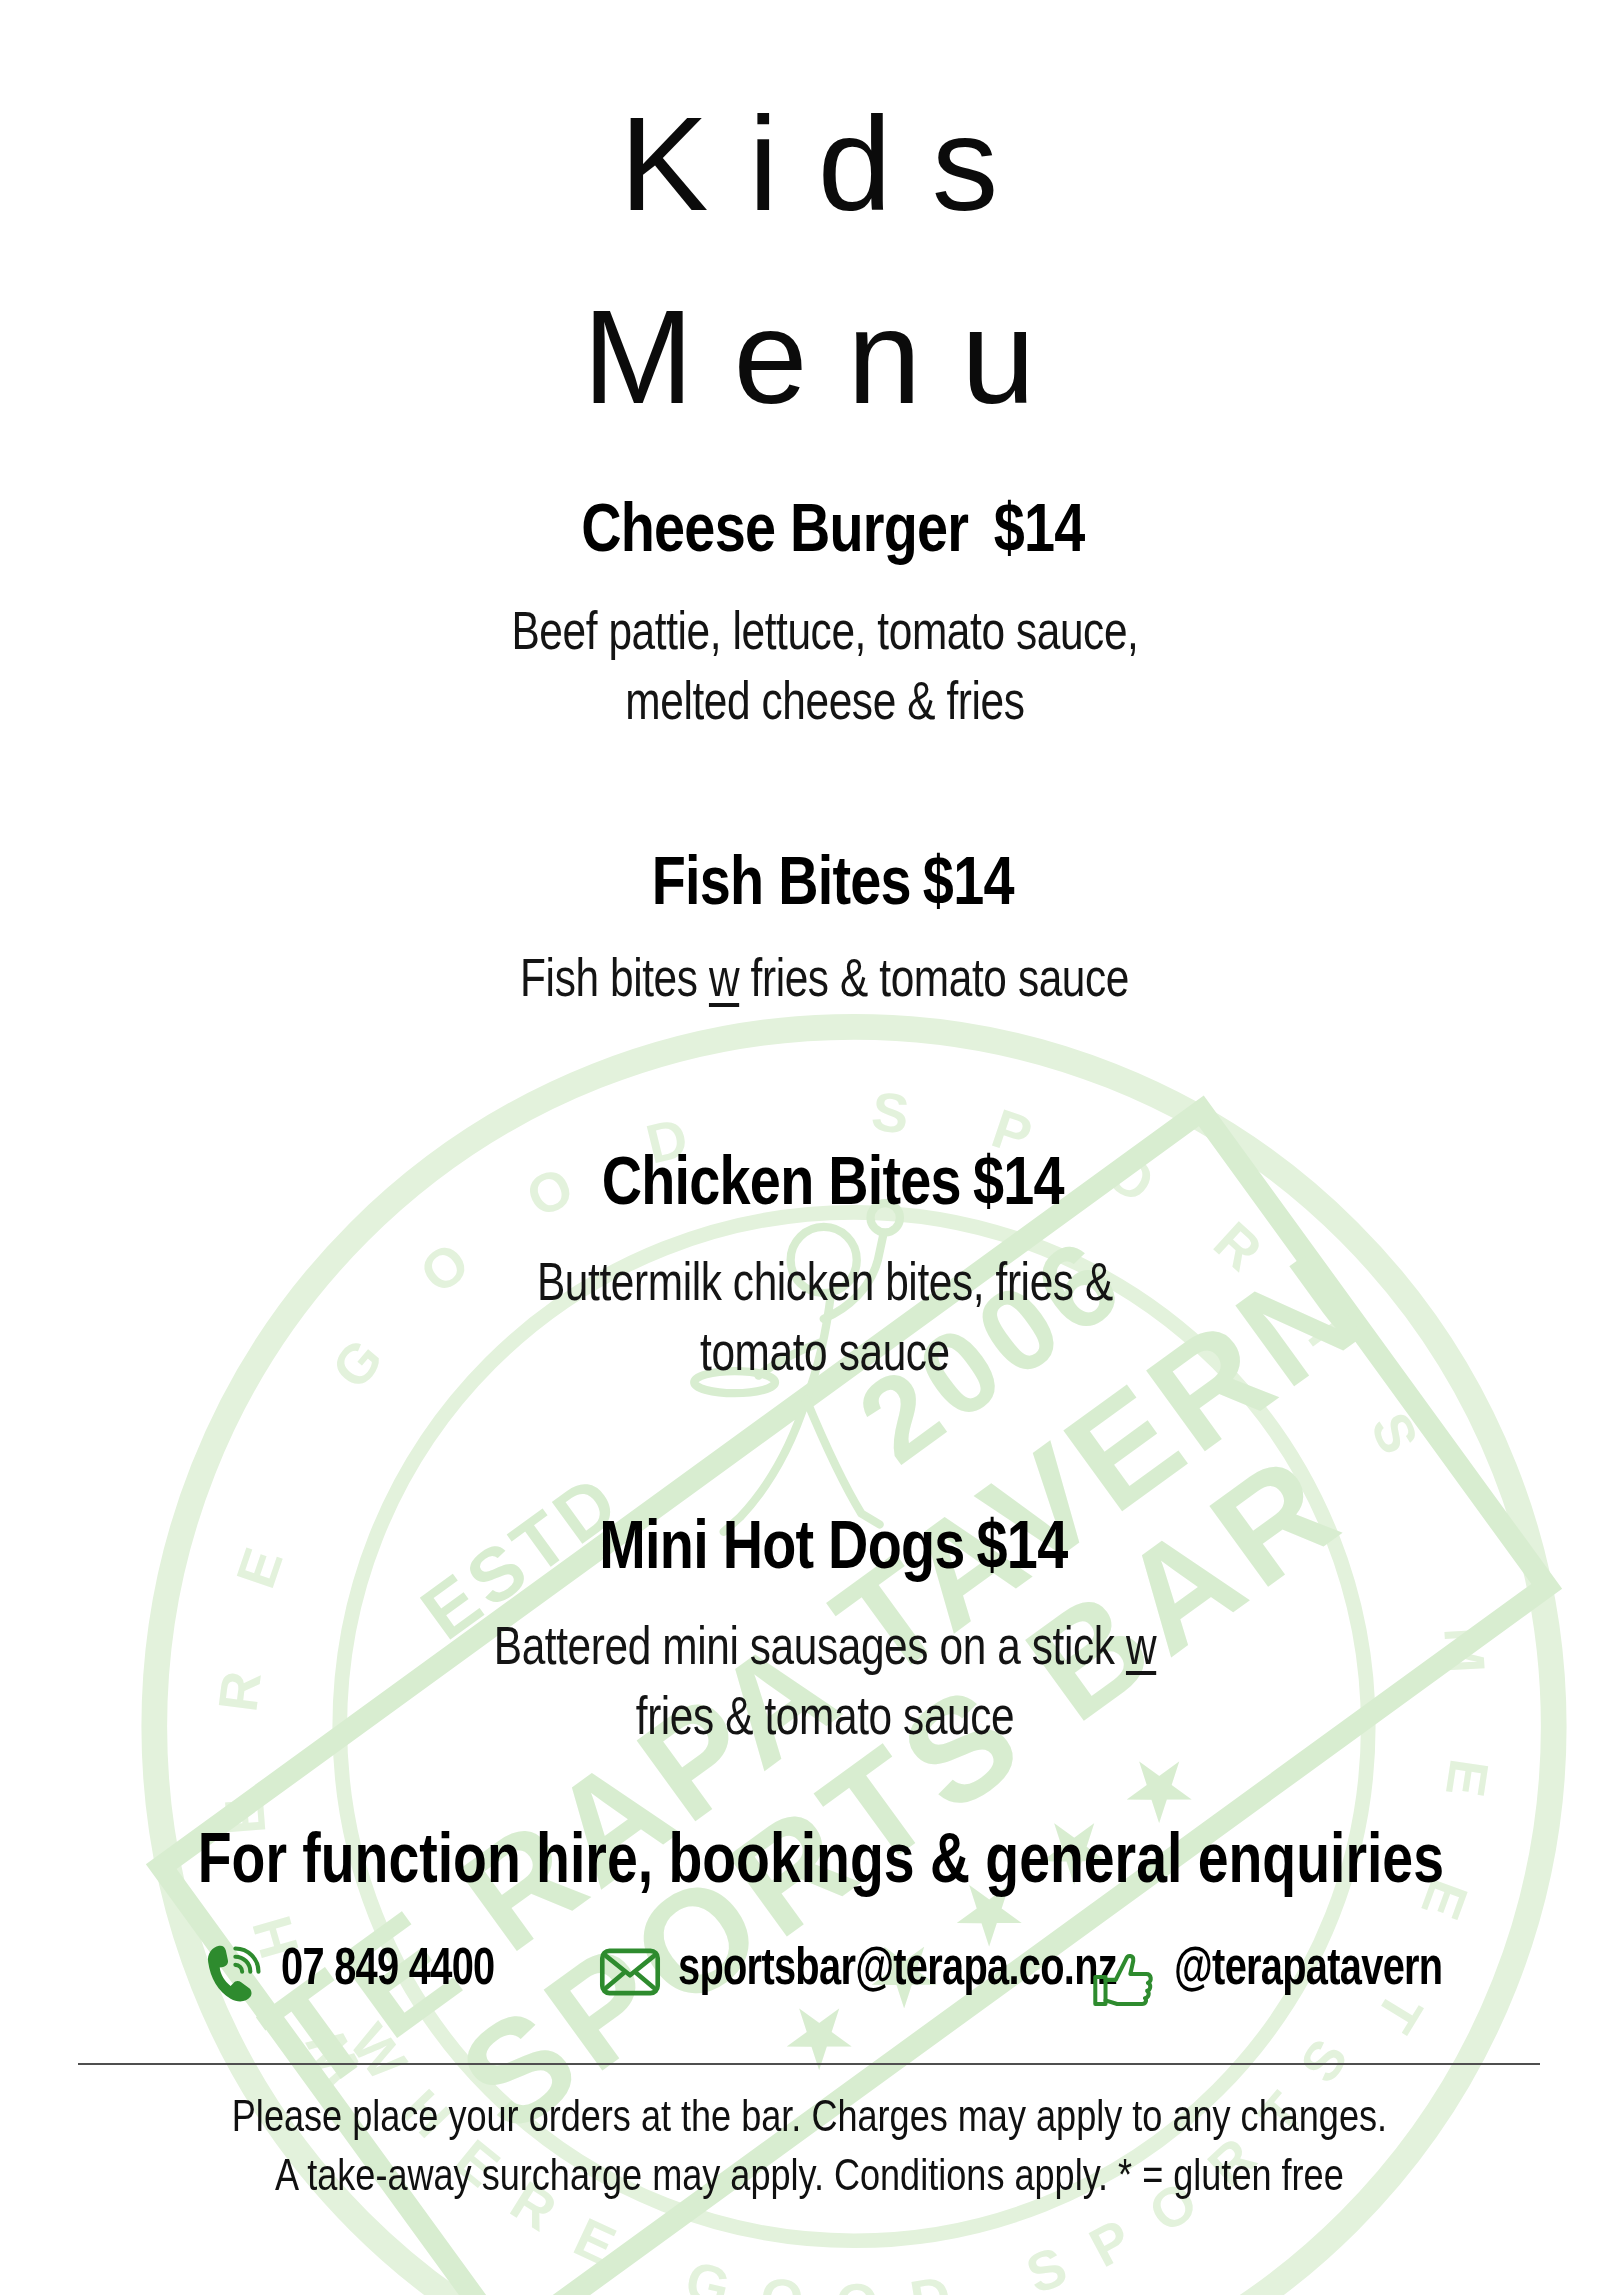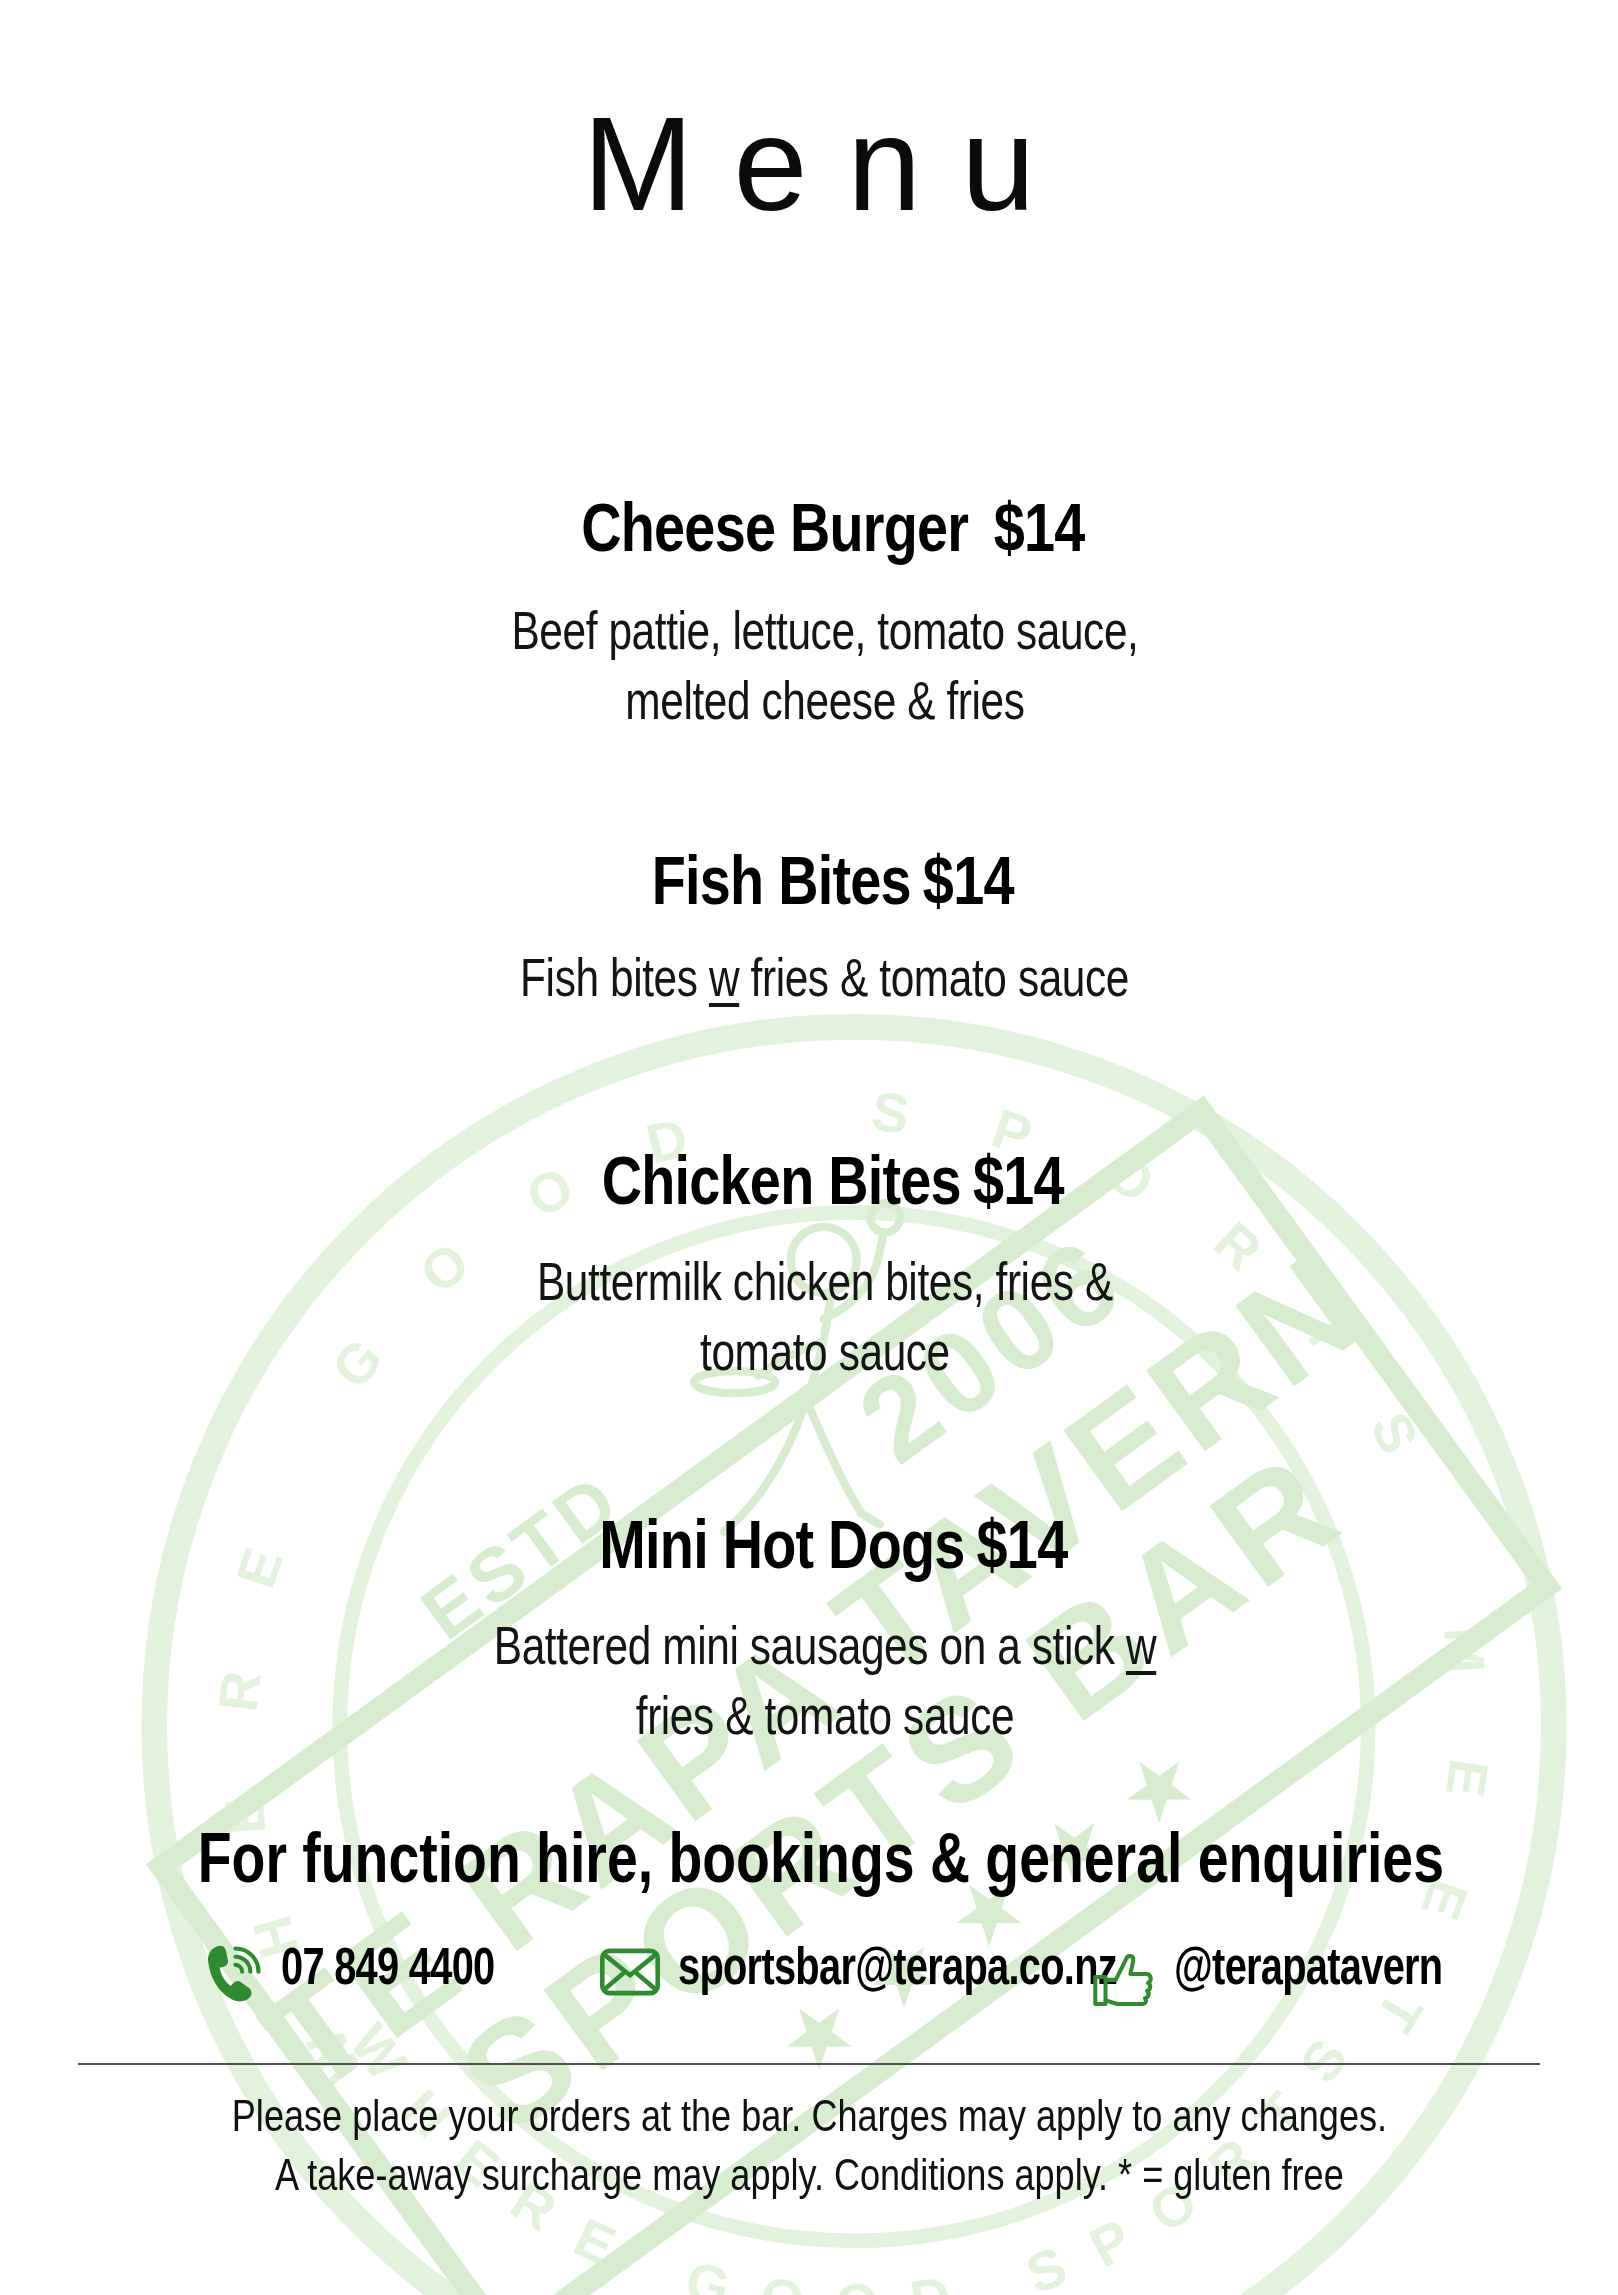--- a/index.html
+++ b/index.html
@@ -77,20 +77,21 @@
       <path d="M905 1408 C 900 1450 890 1492 878 1524"></path>
       <path d="M897 1436 C 925 1424 948 1402 956 1372 L 962 1344"></path>
       <path d="M893 1462 C 866 1472 844 1484 826 1498"></path>
       <ellipse cx="800" cy="1505" rx="44" ry="12"></ellipse>
       <path d="M878 1524 C 862 1574 838 1618 806 1652 L 788 1668"></path>
       <path d="M878 1524 C 898 1572 916 1612 938 1648 L 958 1660"></path>
     </g>
   </svg>
 
   <header class="title center">
+    <div class="tline"><span>Kids</span></div>
     <div class="tline"><span>Menu</span></div>
   </header>
 
   <h2 class="item-heading center" style="top:489px">
     <span class="hwrap"><span>Cheese Burger</span><span class="price gapw">$14</span></span>
   </h2>
   <p class="desc center" style="top:580px">
     <span class="dwrap">
       <span class="dline"><span>Beef pattie, lettuce, tomato sauce,</span></span>
       <span class="dline"><span>melted cheese &amp; fries</span></span>

